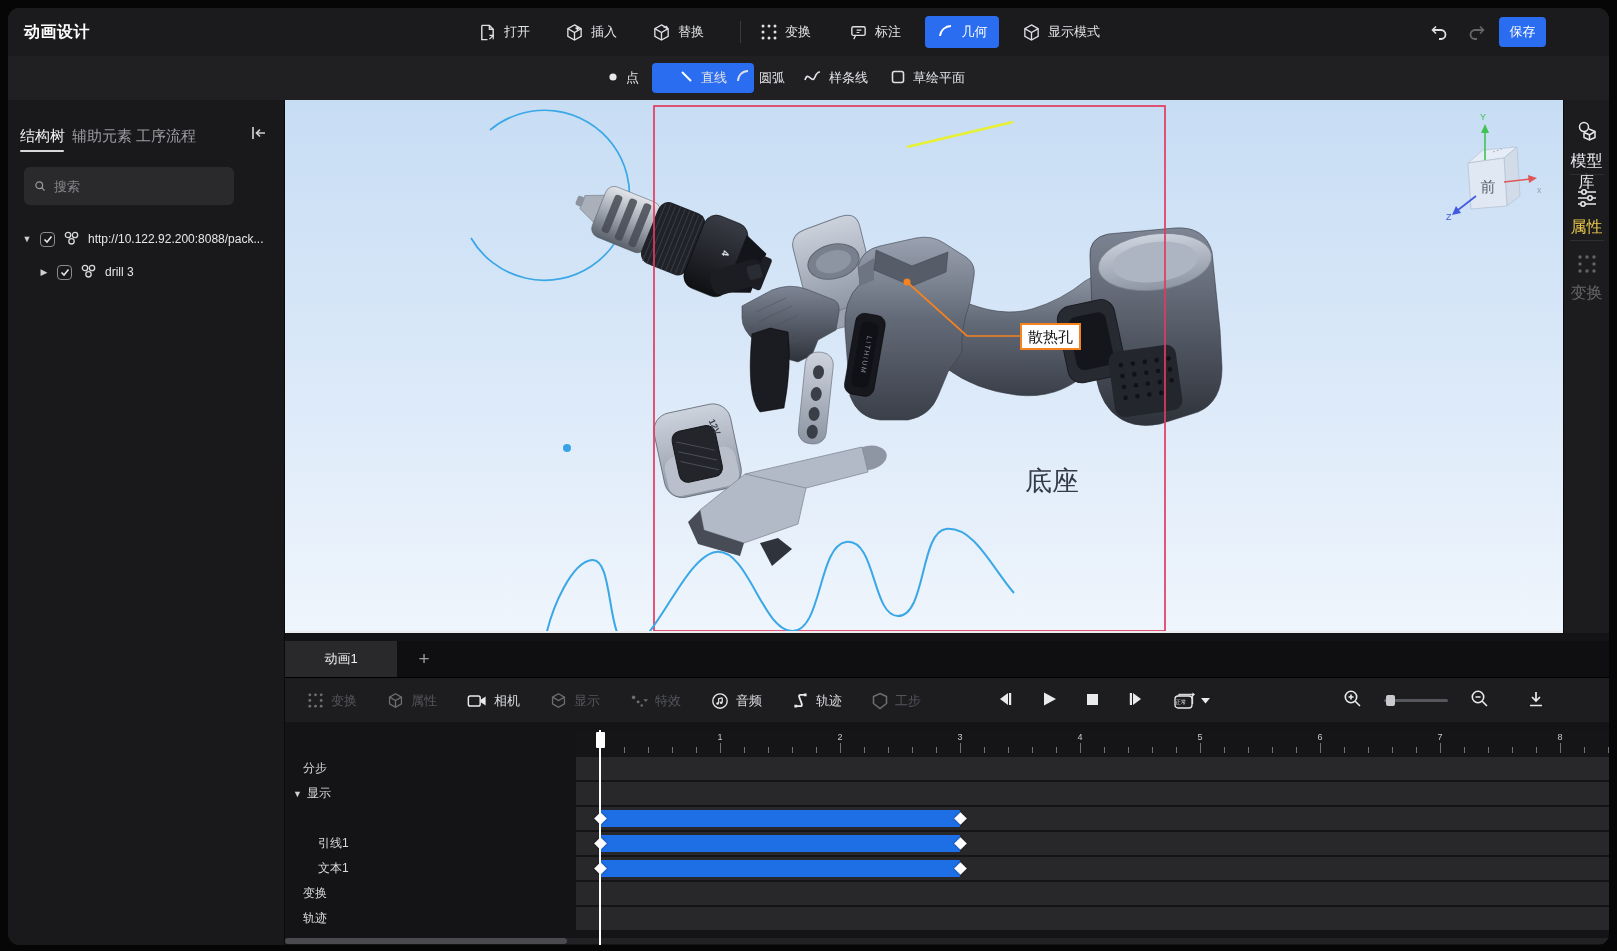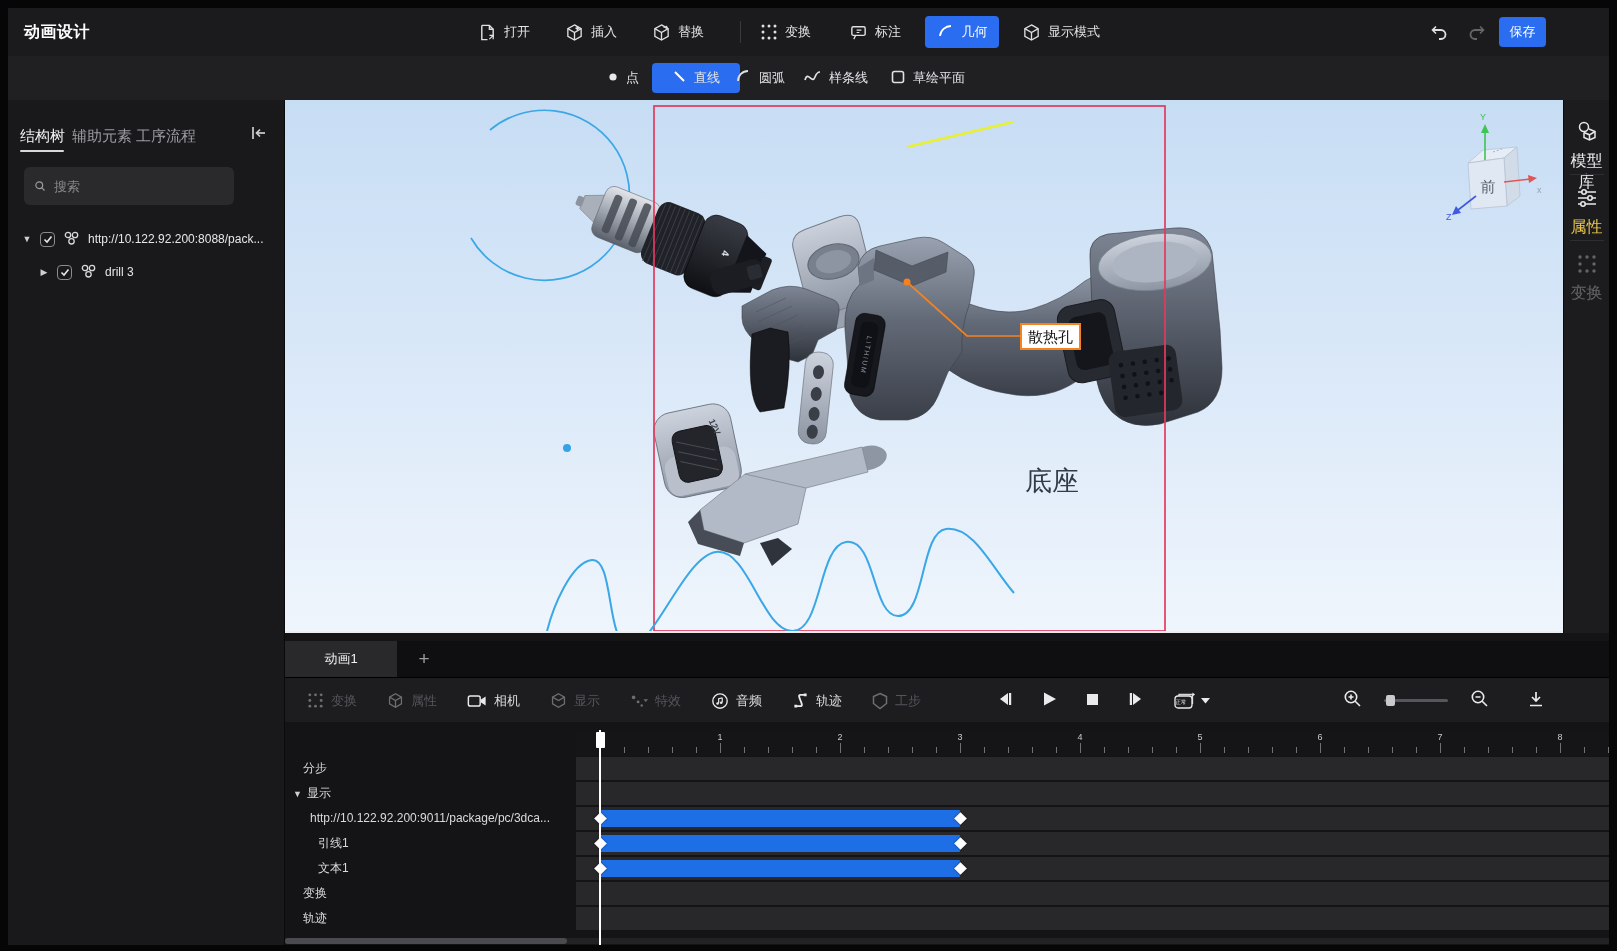--- a/index.html
+++ b/index.html
@@ -1,38 +1,38 @@
 <!DOCTYPE html>
 <html><head>
 <meta charset="utf-8">
 <style>
   * { margin:0; padding:0; box-sizing:border-box; }
   html,body { width:1617px; height:951px; background:#060607; overflow:hidden;
     font-family:"Liberation Sans","DejaVu Sans",sans-serif; }
   .window { position:absolute; left:8px; top:8px; width:1601px; height:937px;
-    background:#0e0e0f; border-radius:0; overflow:hidden; }
+    background:#0e0e0f; border-radius:11px; overflow:hidden; }
 
   
   .titlebar { position:absolute; left:0; top:0; width:100%; height:48px; background:#1b1b1d; }
   .app-title { position:absolute; left:16px; top:0; height:48px; line-height:48px;
     color:#fff; font-size:16px; font-weight:bold; letter-spacing:.5px; }
   .hbtn { position:absolute; top:0; height:48px; display:flex; align-items:center; gap:7px;
     color:#e3e4e8; font-size:13px; cursor:default; }
   .hbtn svg { display:block; }
   .hdivider { position:absolute; top:13px; width:1px; height:22px; background:#3a3a3e; }
   .pill { position:absolute; top:8px; height:32px; border-radius:4px; background:#2b6df0;
     display:flex; align-items:center; justify-content:center; gap:7px; color:#fff; font-size:13px; }
   .icon-btn { position:absolute; top:14px; width:22px; height:22px; display:flex; align-items:center; justify-content:center; }
   .dim { opacity:.38; }
 
   
   .subbar { position:absolute; left:0; top:48px; width:100%; height:44px; background:#202023; }
   .gbtn { position:absolute; top:0; height:44px; display:flex; align-items:center; gap:7px;
     color:#e3e4e8; font-size:13px; }
-  .gactive { top:7px; height:30px; padding:0 20px; border-radius:4px; background:#2b6df0; }
+  .gactive { top:7px; height:30px; padding:0 27px; border-radius:4px; background:#2b6df0; }
 
   
   .sidebar { position:absolute; left:0; top:92px; width:277px; bottom:0; background:#19191b; border-right:1px solid #0a0a0b; }
   .stab { position:absolute; top:23px; height:26px; line-height:26px; font-size:15px; color:#9c9da2; }
   .stab.active { color:#f2f2f4; }
   .stab-underline { position:absolute; top:50px; left:12px; width:44px; height:2px; background:#d8d8da; border-radius:1px; }
   .collapse-btn { position:absolute; right:16px; top:25px; }
   .searchbox { position:absolute; left:16px; top:67px; width:210px; height:38px; background:#2a2a2d;
     border-radius:6px; display:flex; align-items:center; padding:0 10px; gap:8px; }
   .searchbox input { background:transparent; border:none; outline:none; color:#cfcfd3; font-size:13px; width:170px;
@@ -680,21 +680,20 @@
     <div class="rows">
       <div class="trow" style="top:0">
         <div class="rlabel" style="padding-left:18px">分步</div>
           <div class="lane"></div>
       </div>
       <div class="trow" style="top:25px">
         <div class="rlabel" style="padding-left:8px"><span class="rcaret">▼</span><span>显示</span></div>
           <div class="lane"></div>
       </div>
       <div class="trow" style="top:50px">
-        <div class="rlabel" style="padding-left:25px">http://10.122.92.200:9011/package/pc/3dca...</div>
           <div class="lane">
             <div class="bar" style="left: 24px; width: 360px;"></div>
             <div class="kf" style="left: 19.5px;"></div>
             <div class="kf" style="left: 379.5px;"></div>
           </div>
       </div>
       <div class="trow" style="top:75px">
         <div class="rlabel" style="padding-left:33px">引线1</div>
           <div class="lane">
             <div class="bar" style="left: 24px; width: 360px;"></div>

